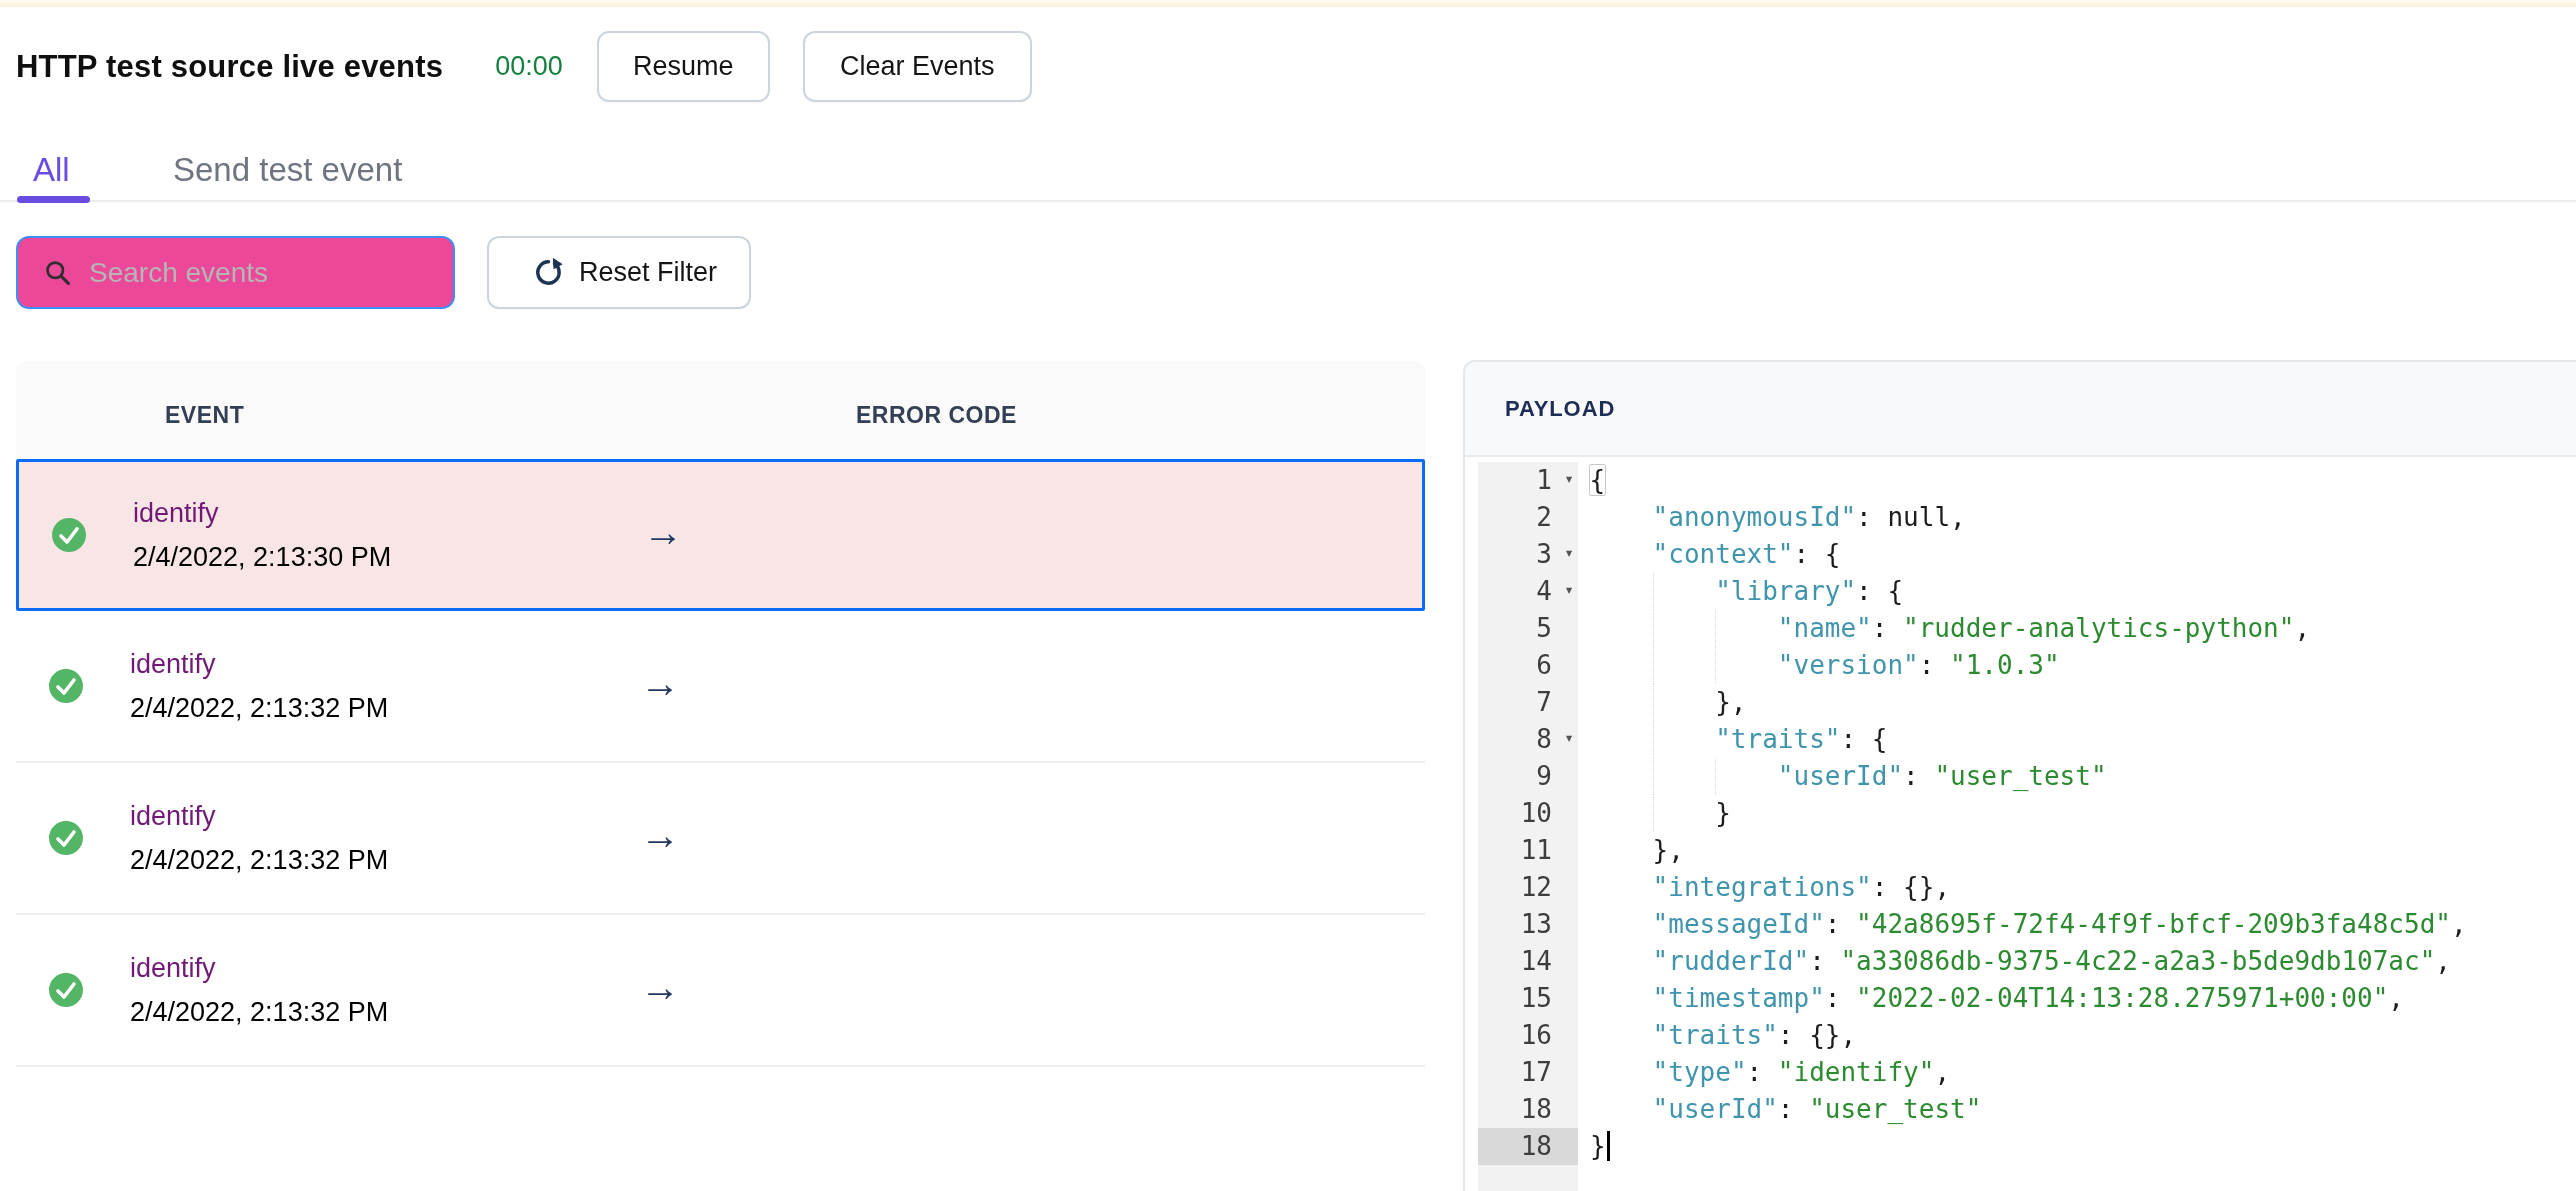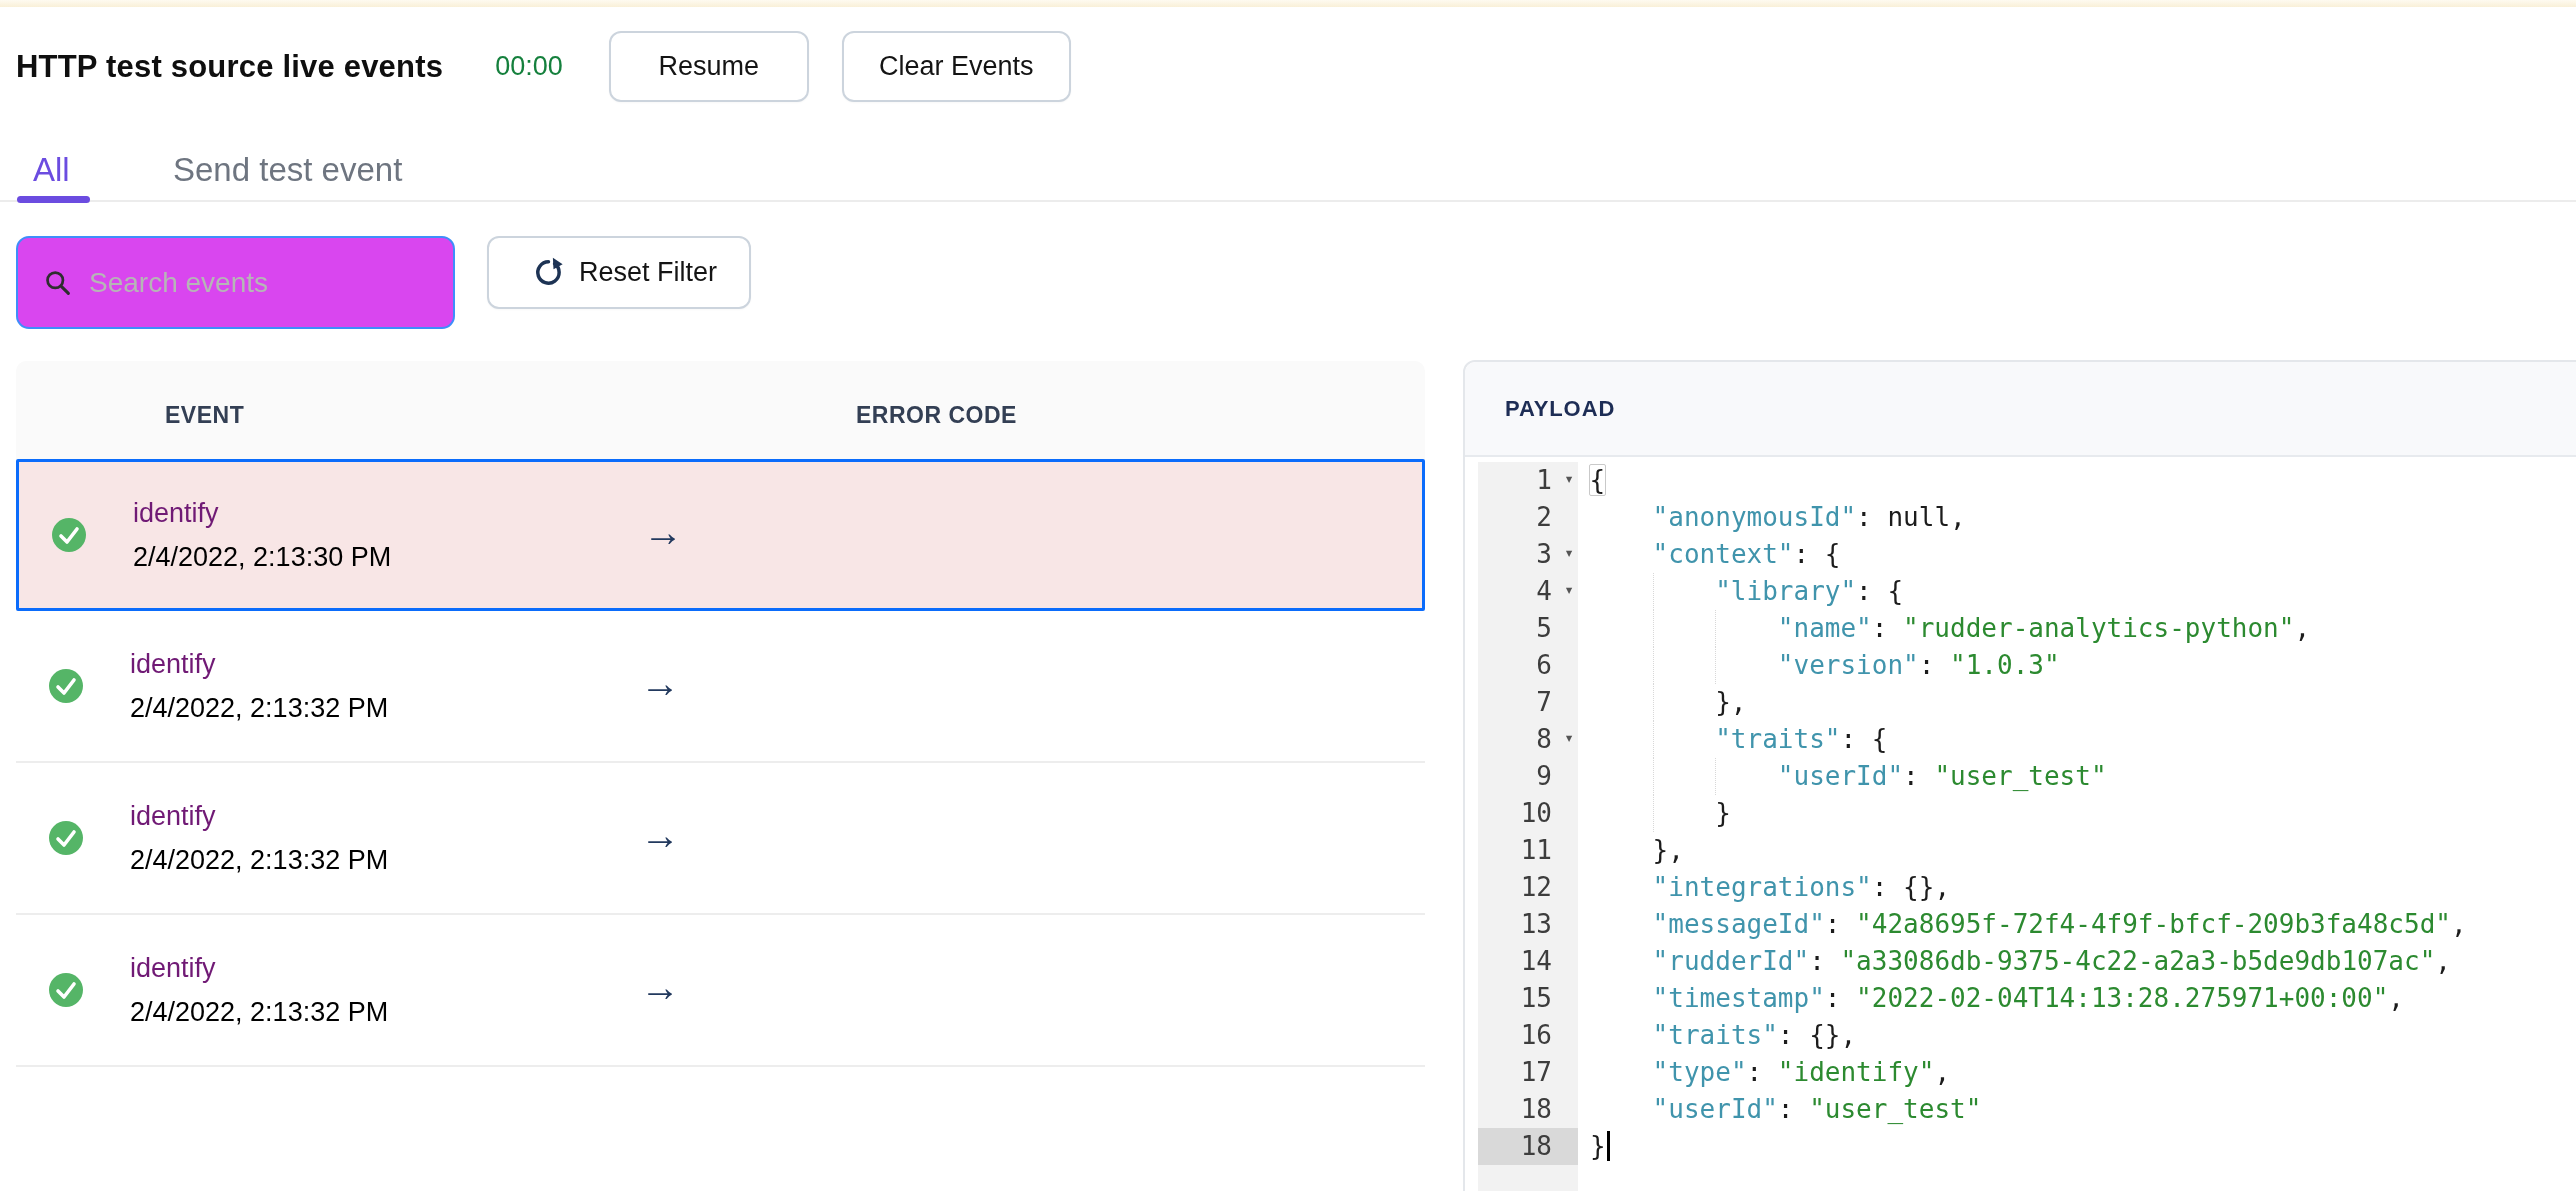--- a/index.html
+++ b/index.html
@@ -10,34 +10,34 @@
   
   .top-strip { position:absolute; left:0; top:0; width:100%; height:7px;
     background:linear-gradient(#fefaf0,#f9f0d8); }
 
   
   .page-header { position:absolute; left:16px; top:31px; height:71px; display:flex; align-items:center; }
   .page-title { font-size:31px; font-weight:700; color:#0f0f0f; margin:0; letter-spacing:0.2px; }
   .timer { margin-left:52px; font-size:27px; color:#15803d; }
   .btn { background:#fff; border:2px solid #ccd4dd; border-radius:12px; font-family:inherit;
          font-size:27px; color:#141414; cursor:pointer; box-shadow:0 1px 2px rgba(0,0,0,.03); }
-  .btn-resume { margin-left:46px; width:200px; height:71px; }
+  .btn-resume { margin-left:34px; width:173px; height:71px; }
   .btn-clear  { margin-left:33px; width:229px; height:71px; }
 
   
   .tabs { position:absolute; left:0; top:148px; width:100%; height:52px; border-bottom:2px solid #ececec; }
   .tab { position:absolute; top:3px; font-size:33px; color:#6e7580; cursor:pointer;text-align:right; }
   .tab-all { left:33px; color:#6b4ce0; }
   .tab-send { left:173px; }
   .tab-underline { position:absolute; left:17px; top:48px; width:73px; height:7px;
     background:#6b4ce0; border-radius:4px; }
 
   
-  .search-box { position:absolute; left:16px; top:236px; width:439px; height:93px;
-    border:2.4px solid #3e8efa; border-radius:13px; background:#d946ef; box-sizing:border-box;
+  .search-box { position:absolute; left:16px; top:236px; width:439px; height:73px;
+    border:2.4px solid #3e8efa; border-radius:13px; background:#ec4899; box-sizing:border-box;
     display:flex; align-items:center; }
   .search-box svg { margin-left:25px; flex:0 0 auto; }
   .search-box input { border:none; outline:none; background:transparent; margin-left:15px;
     font-family:inherit; font-size:28px; color:#333; width:329px; }
   .search-box input::placeholder { color:#b6b6b6; }
   .btn-reset { position:absolute; left:487px; top:236px; width:264px; height:73px;
     display:flex; align-items:center; justify-content:center; gap:15px;padding-left:18px; }
 
   
   .events-table { position:absolute; left:16px; top:361px; width:1409px; }

